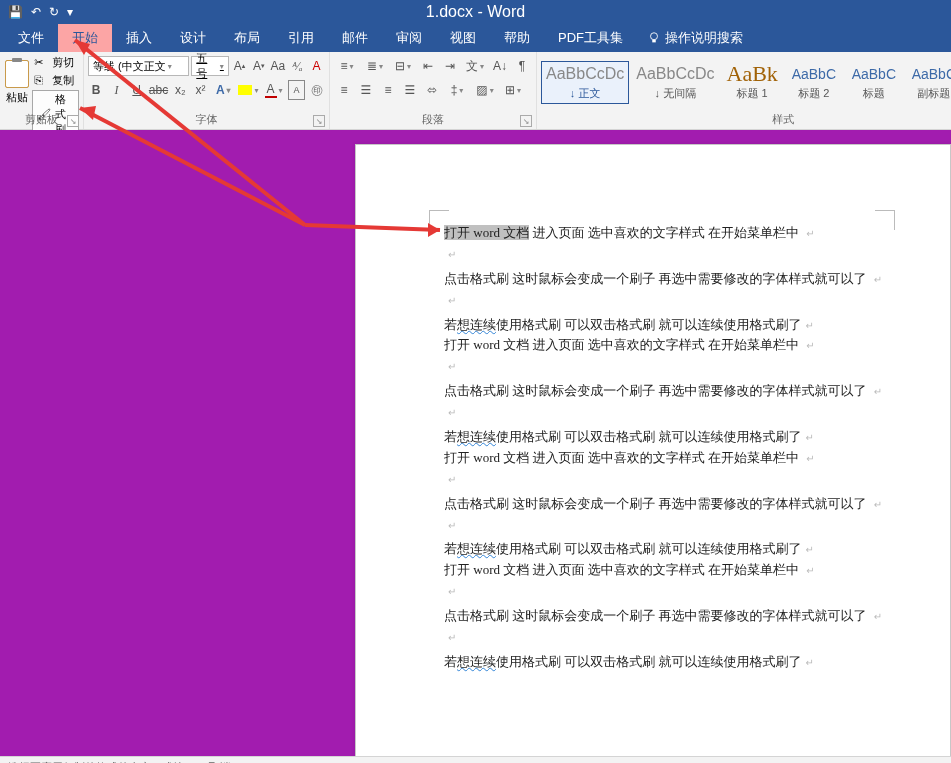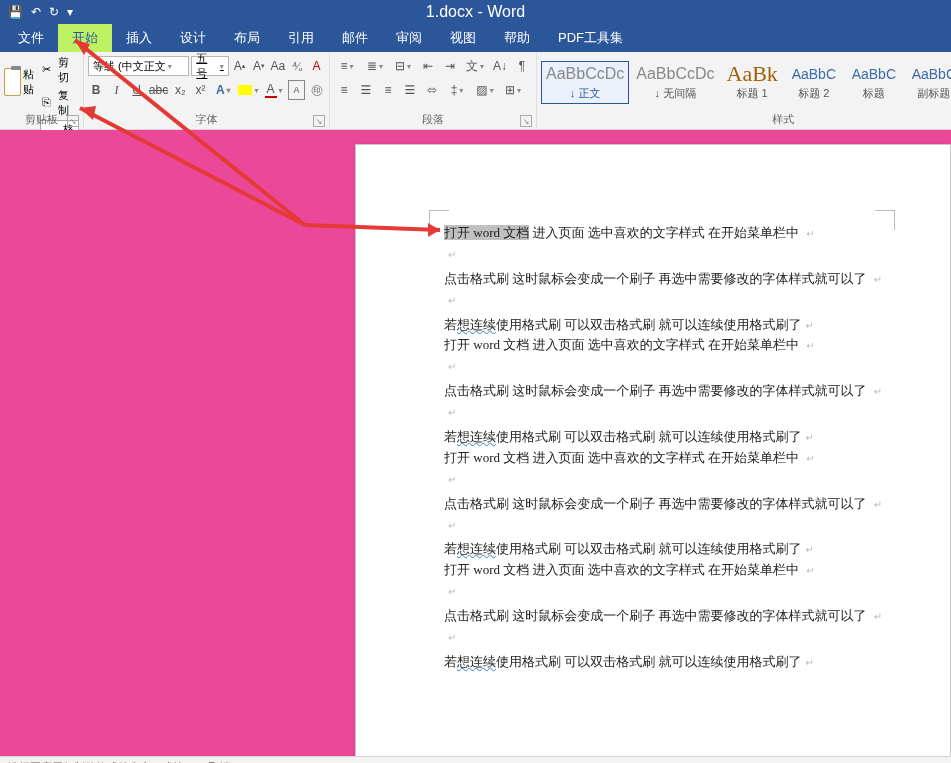--- a/index.html
+++ b/index.html
@@ -5,32 +5,32 @@
 * { margin: 0; padding: 0; box-sizing: border-box; }
 body { font-family: "Microsoft YaHei", sans-serif; font-size: 12px; background: #fff; overflow: hidden; width: 951px; height: 763px; position: relative; }
 
 .titlebar { background: #2b579a; height: 24px; display: flex; align-items: center; color: #fff; padding: 0 8px; }
 .titlebar .qat { display: flex; gap: 8px; align-items: center; }
 .titlebar .qat span { cursor: pointer; }
 .titlebar .title { position: absolute; left: 50%; transform: translateX(-50%); font-size: 16px; }
 
 .menubar { background: #2b579a; height: 28px; display: flex; align-items: flex-end; color: #fff; font-size: 13px; padding-left: 4px; }
 .menubar .tab { padding: 5px 14px; cursor: pointer; }
-.menubar .tab.active { background: #bef264; color: #2b579a; }
+.menubar .tab.active { background: #fca5a5; color: #2b579a; }
 .menubar .tellme { display: flex; align-items: center; gap: 4px; padding: 5px 10px; }
 .menubar .tellme .bulb { width: 14px; height: 14px; }
 
 .ribbon { background: #f3f3f3; height: 78px; display: flex; border-bottom: 1px solid #d4d4d4; }
 .group { border-right: 1px solid #e0e0e0; display: flex; flex-direction: column; padding: 2px 4px 0 4px; position: relative; }
 .group-label { text-align: center; font-size: 11px; color: #666; padding: 2px 0; margin-top: auto; position: relative; }
 .group-label .launcher { position: absolute; right: 0; bottom: 2px; width: 12px; height: 12px; border: 1px solid #aaa; font-size: 8px; display: flex; align-items: center; justify-content: center; color: #888; }
 
 .clipboard { width: 88px; }
 .clipboard .top { display: flex; height: 56px; }
-.clipboard .paste { width: 34px; display: flex; flex-direction: row; align-items: center; justify-content: flex-end; gap: 2px; cursor: pointer; }
+.clipboard .paste { width: 34px; display: flex; flex-direction: column; align-items: center; justify-content: center; gap: 2px; cursor: pointer; }
 .clipboard .paste .icon { width: 24px; height: 28px; background: linear-gradient(#fff,#fff) padding-box, linear-gradient(#c99a4b,#c99a4b); border: 1px solid #c99a4b; border-radius: 2px; position: relative; }
 .clipboard .paste .icon::before { content:""; position:absolute; top:-3px; left:6px; width:10px; height:4px; background:#888; border-radius:1px; }
 .clipboard .side { display: flex; flex-direction: column; gap: 1px; padding-left: 2px; }
 .clipboard .side div { display: flex; align-items: center; gap: 4px; font-size: 11px; cursor: pointer; padding: 1px 2px; }
 .clipboard .side .fmt { border: 1px solid #a8a8a8; background: #fdfdfd; padding: 1px 4px; }
 .clipboard .side .mini-icon { width: 14px; height: 14px; display:inline-block; }
 
 .font-group { width: 246px; }
 .font-row1 { display: flex; align-items: center; gap: 2px; padding: 2px 0; }
 .font-row2 { display: flex; align-items: center; gap: 4px; padding: 2px 0; }
@@ -47,21 +47,21 @@
 .styles-group { flex: 1; }
 .styles-row { display: flex; gap: 2px; height: 56px; align-items: center; overflow: hidden; }
 .style-box { border: 1px solid transparent; padding: 2px 4px; text-align: center; cursor: pointer; min-width: 58px; }
 .style-box.sel { border: 1px solid #2b579a; background: #eaf1fb; }
 .style-box .preview { font-size: 16px; color: #888; height: 20px; display: flex; align-items: center; justify-content: center; white-space: nowrap; }
 .style-box .preview.big { font-size: 22px; color: #a16207; font-family: serif; }
 .style-box .preview.med { font-size: 14px; color: #3d6aa8; }
 .style-box .name { font-size: 11px; color: #555; margin-top: 2px; }
 .style-box .name.link { color: #2b579a; }
 
-.workspace { background: #ec4899; height: 626px; position: relative; overflow: hidden; }
+.workspace { background: #a21caf; height: 626px; position: relative; overflow: hidden; }
 .page { position: absolute; left: 355px; top: 14px; width: 596px; background: #fff; border: 1px solid #c7c7c7; box-shadow: 0 0 4px rgba(0,0,0,0.1); min-height: 800px; padding: 80px 70px 30px 88px; }
 .page .corner { position: absolute; width: 20px; height: 20px; }
 .page .corner.tl { top: 65px; left: 73px; border-left: 1px solid #bbb; border-top: 1px solid #bbb; }
 .page .corner.tr { top: 65px; right: 55px; border-right: 1px solid #bbb; border-top: 1px solid #bbb; }
 .doc-line { font-size: 13px; color: #222; line-height: 1.3; margin-bottom: 4px; font-family: SimSun, serif; white-space: nowrap; }
 .doc-line .ret { color: #bbb; font-size: 10px; margin-left: 4px; }
 .doc-line .sel { background: #c0c0c0; }
 .doc-line .wavy { text-decoration: underline wavy #3385d6; text-decoration-thickness: 1px; }
 .doc-line.short { margin-bottom: 8px; }
 
@@ -91,20 +91,27 @@
   <div class="tab active">开始</div>
   <div class="tab">插入</div>
   <div class="tab">设计</div>
   <div class="tab">布局</div>
   <div class="tab">引用</div>
   <div class="tab">邮件</div>
   <div class="tab">审阅</div>
   <div class="tab">视图</div>
   <div class="tab">帮助</div>
   <div class="tab">PDF工具集</div>
+  <div class="tellme">
+    <svg class="bulb" viewBox="0 0 16 16">
+        <circle cx="8" cy="6" r="4" fill="none" stroke="#fff" stroke-width="1"></circle>
+        <rect x="6" y="10" width="4" height="3" fill="#fff"></rect>
+      </svg>
+    <span>操作说明搜索</span>
+  </div>
 </div>
 
 <div class="ribbon">
 
   <div class="group clipboard">
     <div class="top">
       <div class="paste">
         <div class="icon"></div>
         <span style="font-size:11px;">粘贴</span>
       </div>

